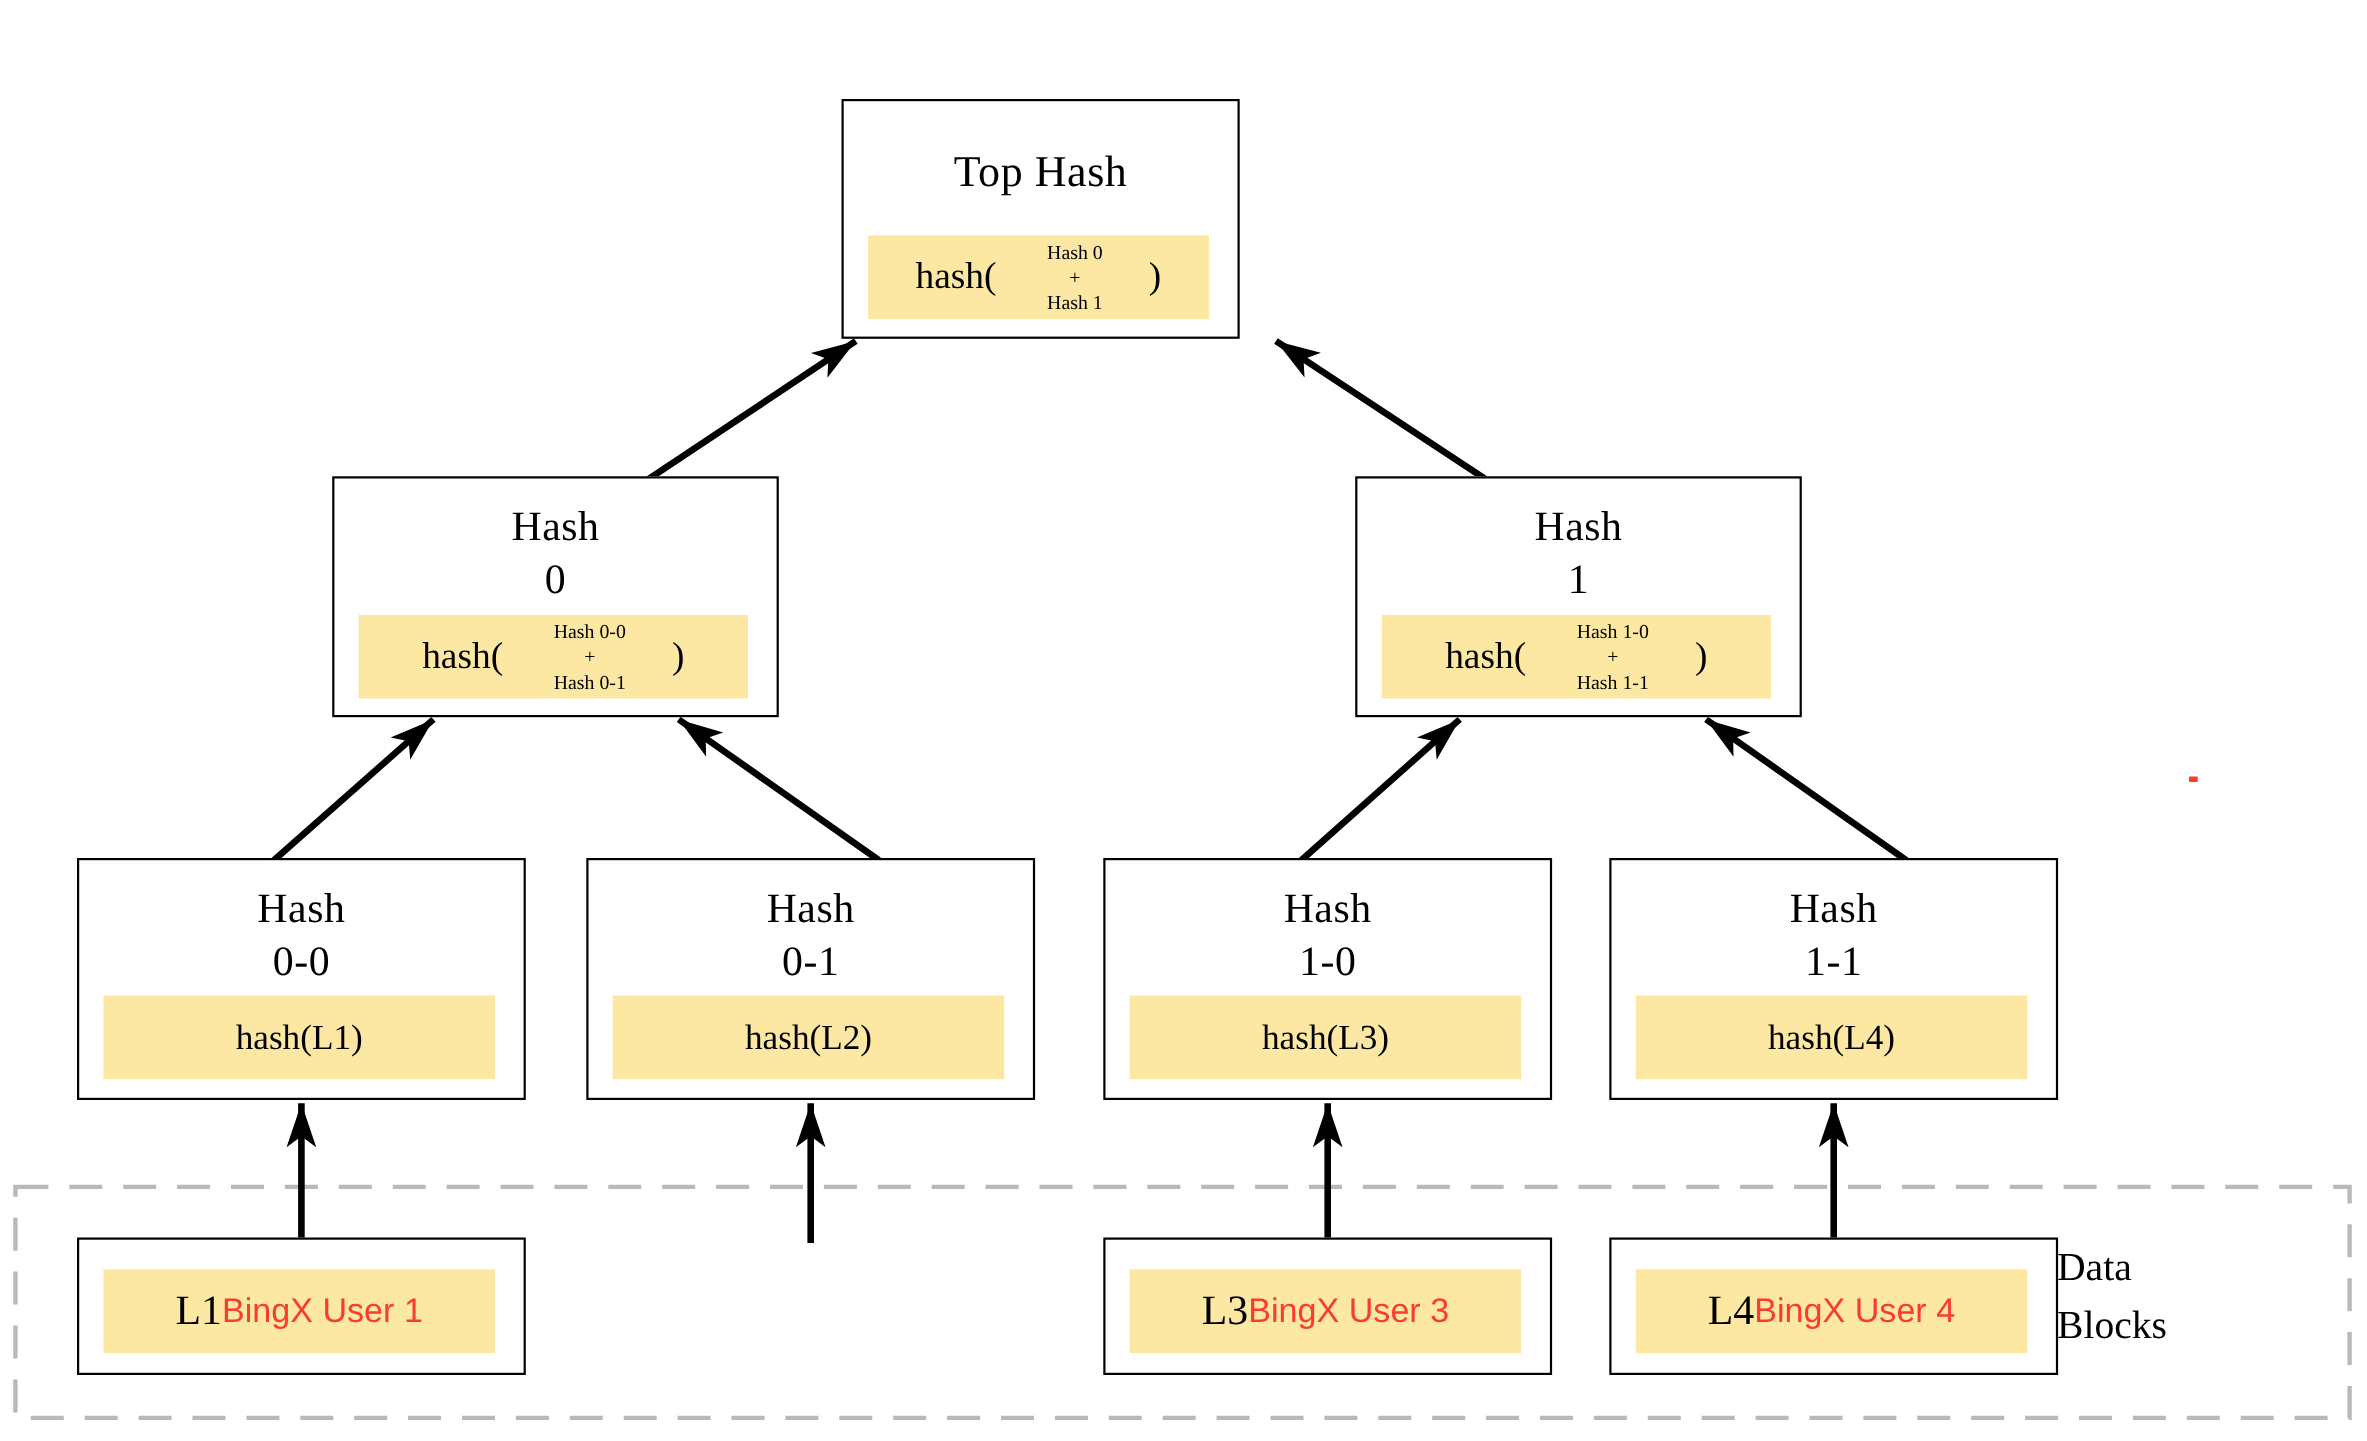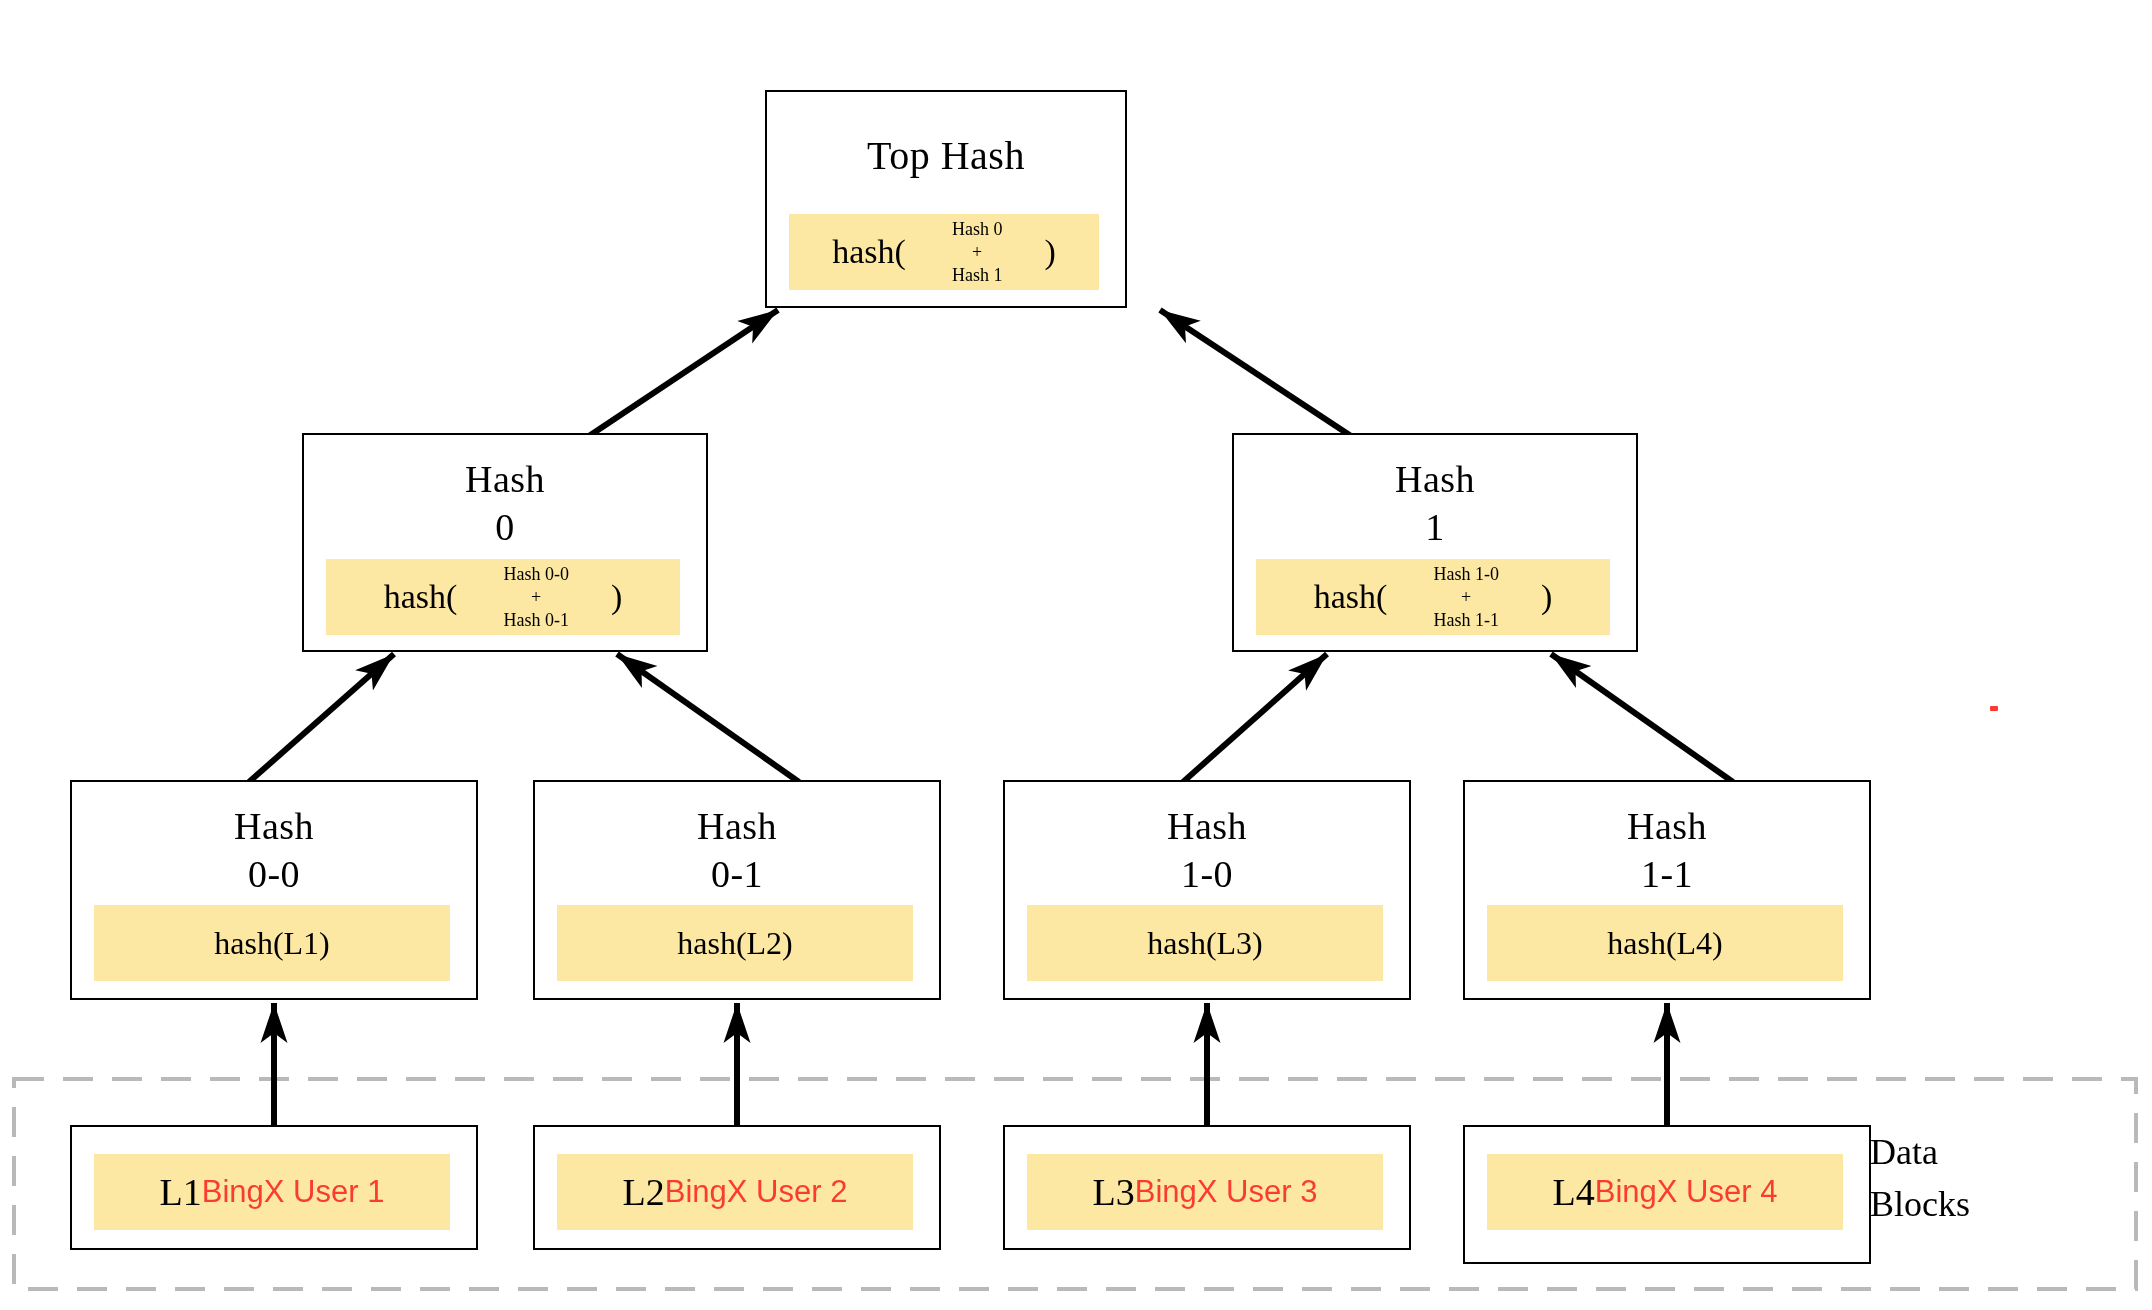--- a/index.html
+++ b/index.html
@@ -181,35 +181,29 @@
     </div>
   </div>
 
   <div class="node datablock" style="left:70px;top:1125px;width:408px;height:125px">
     <div class="hl">
       <div class="dblabel">L1</div>
       <div class="dbsub">BingX User 1</div>
     </div>
   </div>
 
-  <div class="node datablock" style="left:533px;top:1125px;width:408px;height:125px">
-    <div class="hl">
-      <div class="dblabel">L2</div>
-      <div class="dbsub">BingX User 2</div>
-    </div>
-  </div>
 
   <div class="node datablock" style="left:1003px;top:1125px;width:408px;height:125px">
     <div class="hl">
       <div class="dblabel">L3</div>
       <div class="dbsub">BingX User 3</div>
     </div>
   </div>
 
-  <div class="node datablock" style="left:1463px;top:1125px;width:408px;height:139px">
+  <div class="node datablock" style="left:1463px;top:1125px;width:408px;height:125px">
     <div class="hl">
       <div class="dblabel">L4</div>
       <div class="dbsub">BingX User 4</div>
     </div>
   </div>
 
   <div class="datalabel">
     <div>Data</div>
     <div>Blocks</div>
   </div>

